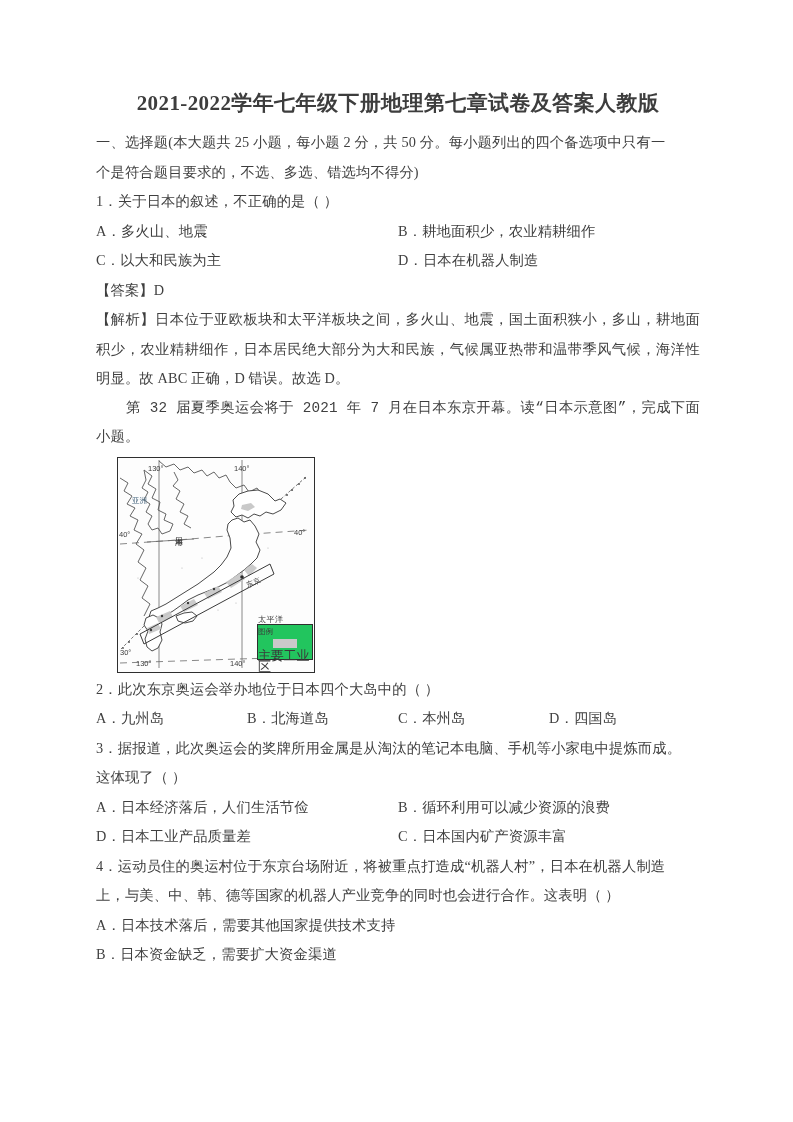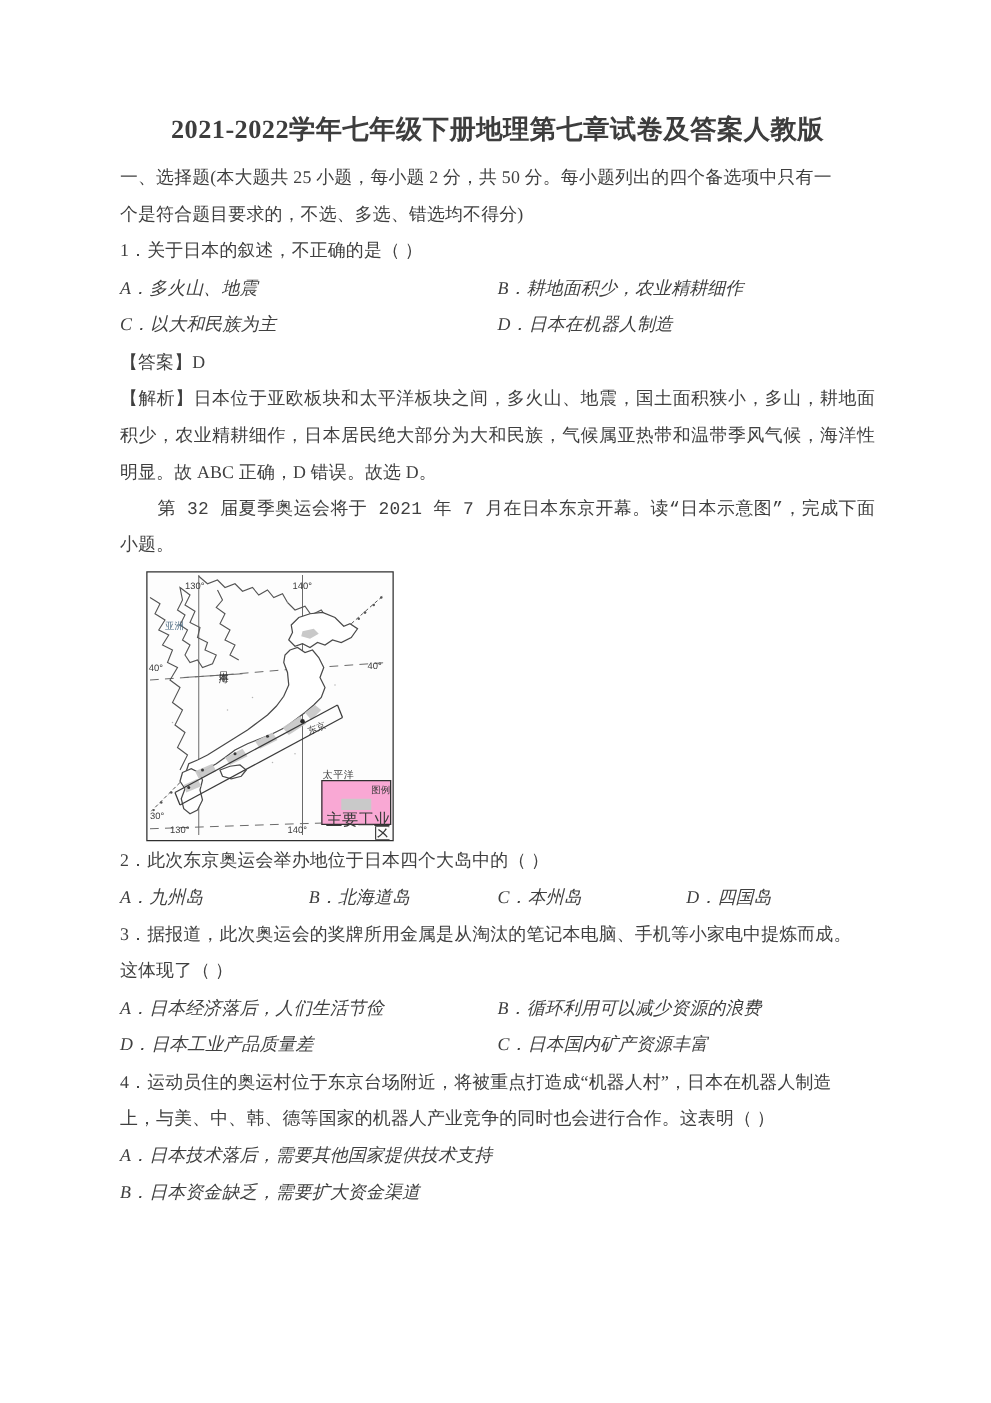--- a/index.html
+++ b/index.html
@@ -67,21 +67,21 @@
   .opt-row {
     display: flex;
     font-size: 14.3px;
     line-height: 29.5px;
     color: #3f3f3f;
     letter-spacing: 0.15px;
   }
   .opt-row.two-col > .opt { width: 50%; }
   .opt-row.four-col > .opt { width: 25%; }
   .opt-row.one-col > .opt { width: 100%; }
-  .opt { white-space: nowrap; font-style: italic; }
+  .opt { white-space: nowrap; }
 
   
   .answer-line, .analysis-block {
     font-size: 14.3px;
     line-height: 29.5px;
     color: #3f3f3f;
     margin: 0;
     text-align: justify;
     text-justify: inter-ideograph;
     letter-spacing: 0.15px;
@@ -137,22 +137,22 @@
     font-size: 8px;
     letter-spacing: 0.5px;
   }
   .legend-box {
     position: absolute;
     left: 139px;
     top: 166px;
     width: 56px;
     height: 36px;
     border: 1.2px solid #2f2f2f;
-    background: #f9a8d4;
-    text-align: right;
+    background: #22c55e;
+    text-align: left;
     box-sizing: border-box;
   }
   .legend-title {
     font-family: "Liberation Sans", "DejaVu Sans", sans-serif;
     font-size: 7.5px;
     line-height: 13px;
     color: #3a3a3a;
   }
   .legend-swatch {
     width: 24px; height: 9px;

